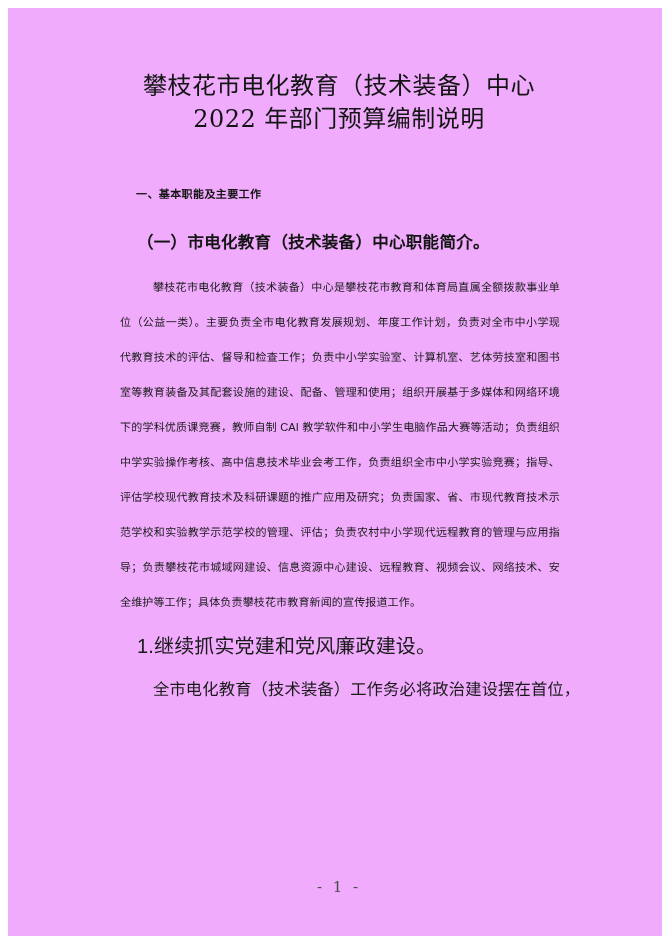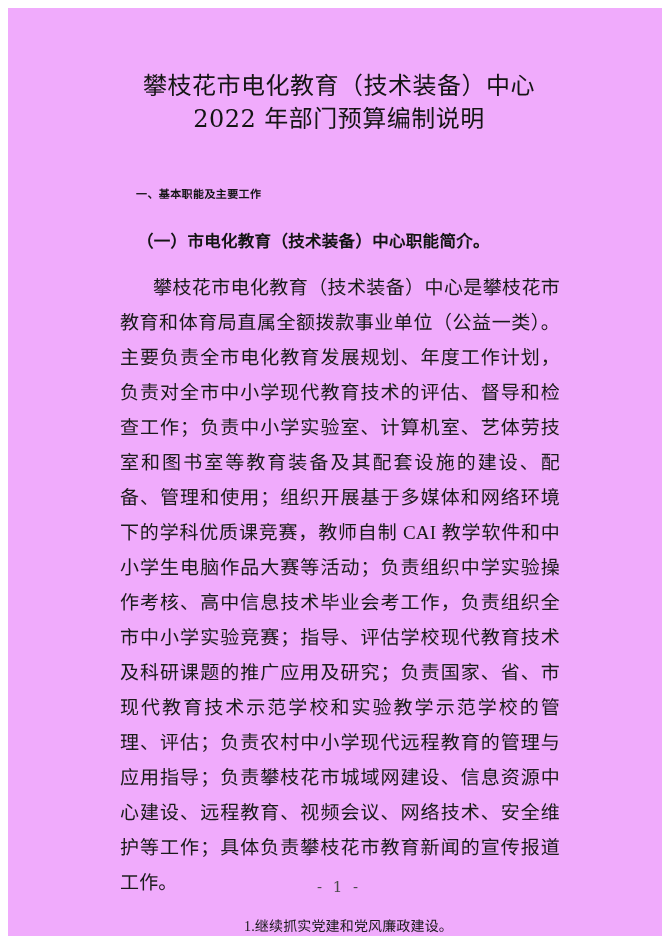--- a/index.html
+++ b/index.html
@@ -58,56 +58,55 @@
     font-weight: 700;
     line-height: 34px;
     letter-spacing: 0.4px;
     text-indent: 16px;
     color: #151515;
     margin: 0 0 13px 0;
   }
 
   
   .heading-2 {
-    font-family: Liberation Serif, serif;
+    font-family: Liberation Sans, sans-serif;
     font-size: 16.5px;
     font-weight: 700;
     line-height: 34px;
     letter-spacing: 0.3px;
     text-indent: 17px;
     color: #141414;
     margin: 0 0 11px 0;
   }
 
   
   .body-par {
-    font-family: Liberation Serif, serif;
-    font-size: 19px;
+    font-family: Liberation Sans, sans-serif;
+    font-size: 11px;
     line-height: 35px;
     letter-spacing: 0.15px;
     color: #1a1a1a;
     margin: 0;
     text-align: justify;
     text-justify: inter-character;
     text-indent: 33px;
     word-break: break-all;
   }
 
   .gap-after-par { margin-bottom: 9px; }
 
   
   .list-item {
-    font-family: Liberation Serif, serif;
-    font-size: 14px;
+    font-family: Liberation Sans, sans-serif;
+    font-size: 20px;
     line-height: 35px;
     letter-spacing: 0.15px;
     color: #1a1a1a;
     margin: 0 0 8px 0;
     text-indent: 17px;
-    text-align: center;
   }
 
   
   .body-par-tail {
     font-family: "DejaVu Serif", "Liberation Serif", serif;
     font-size: 16.3px;
     line-height: 35px;
     letter-spacing: 0.15px;
     color: #1a1a1a;
     margin: 0;

